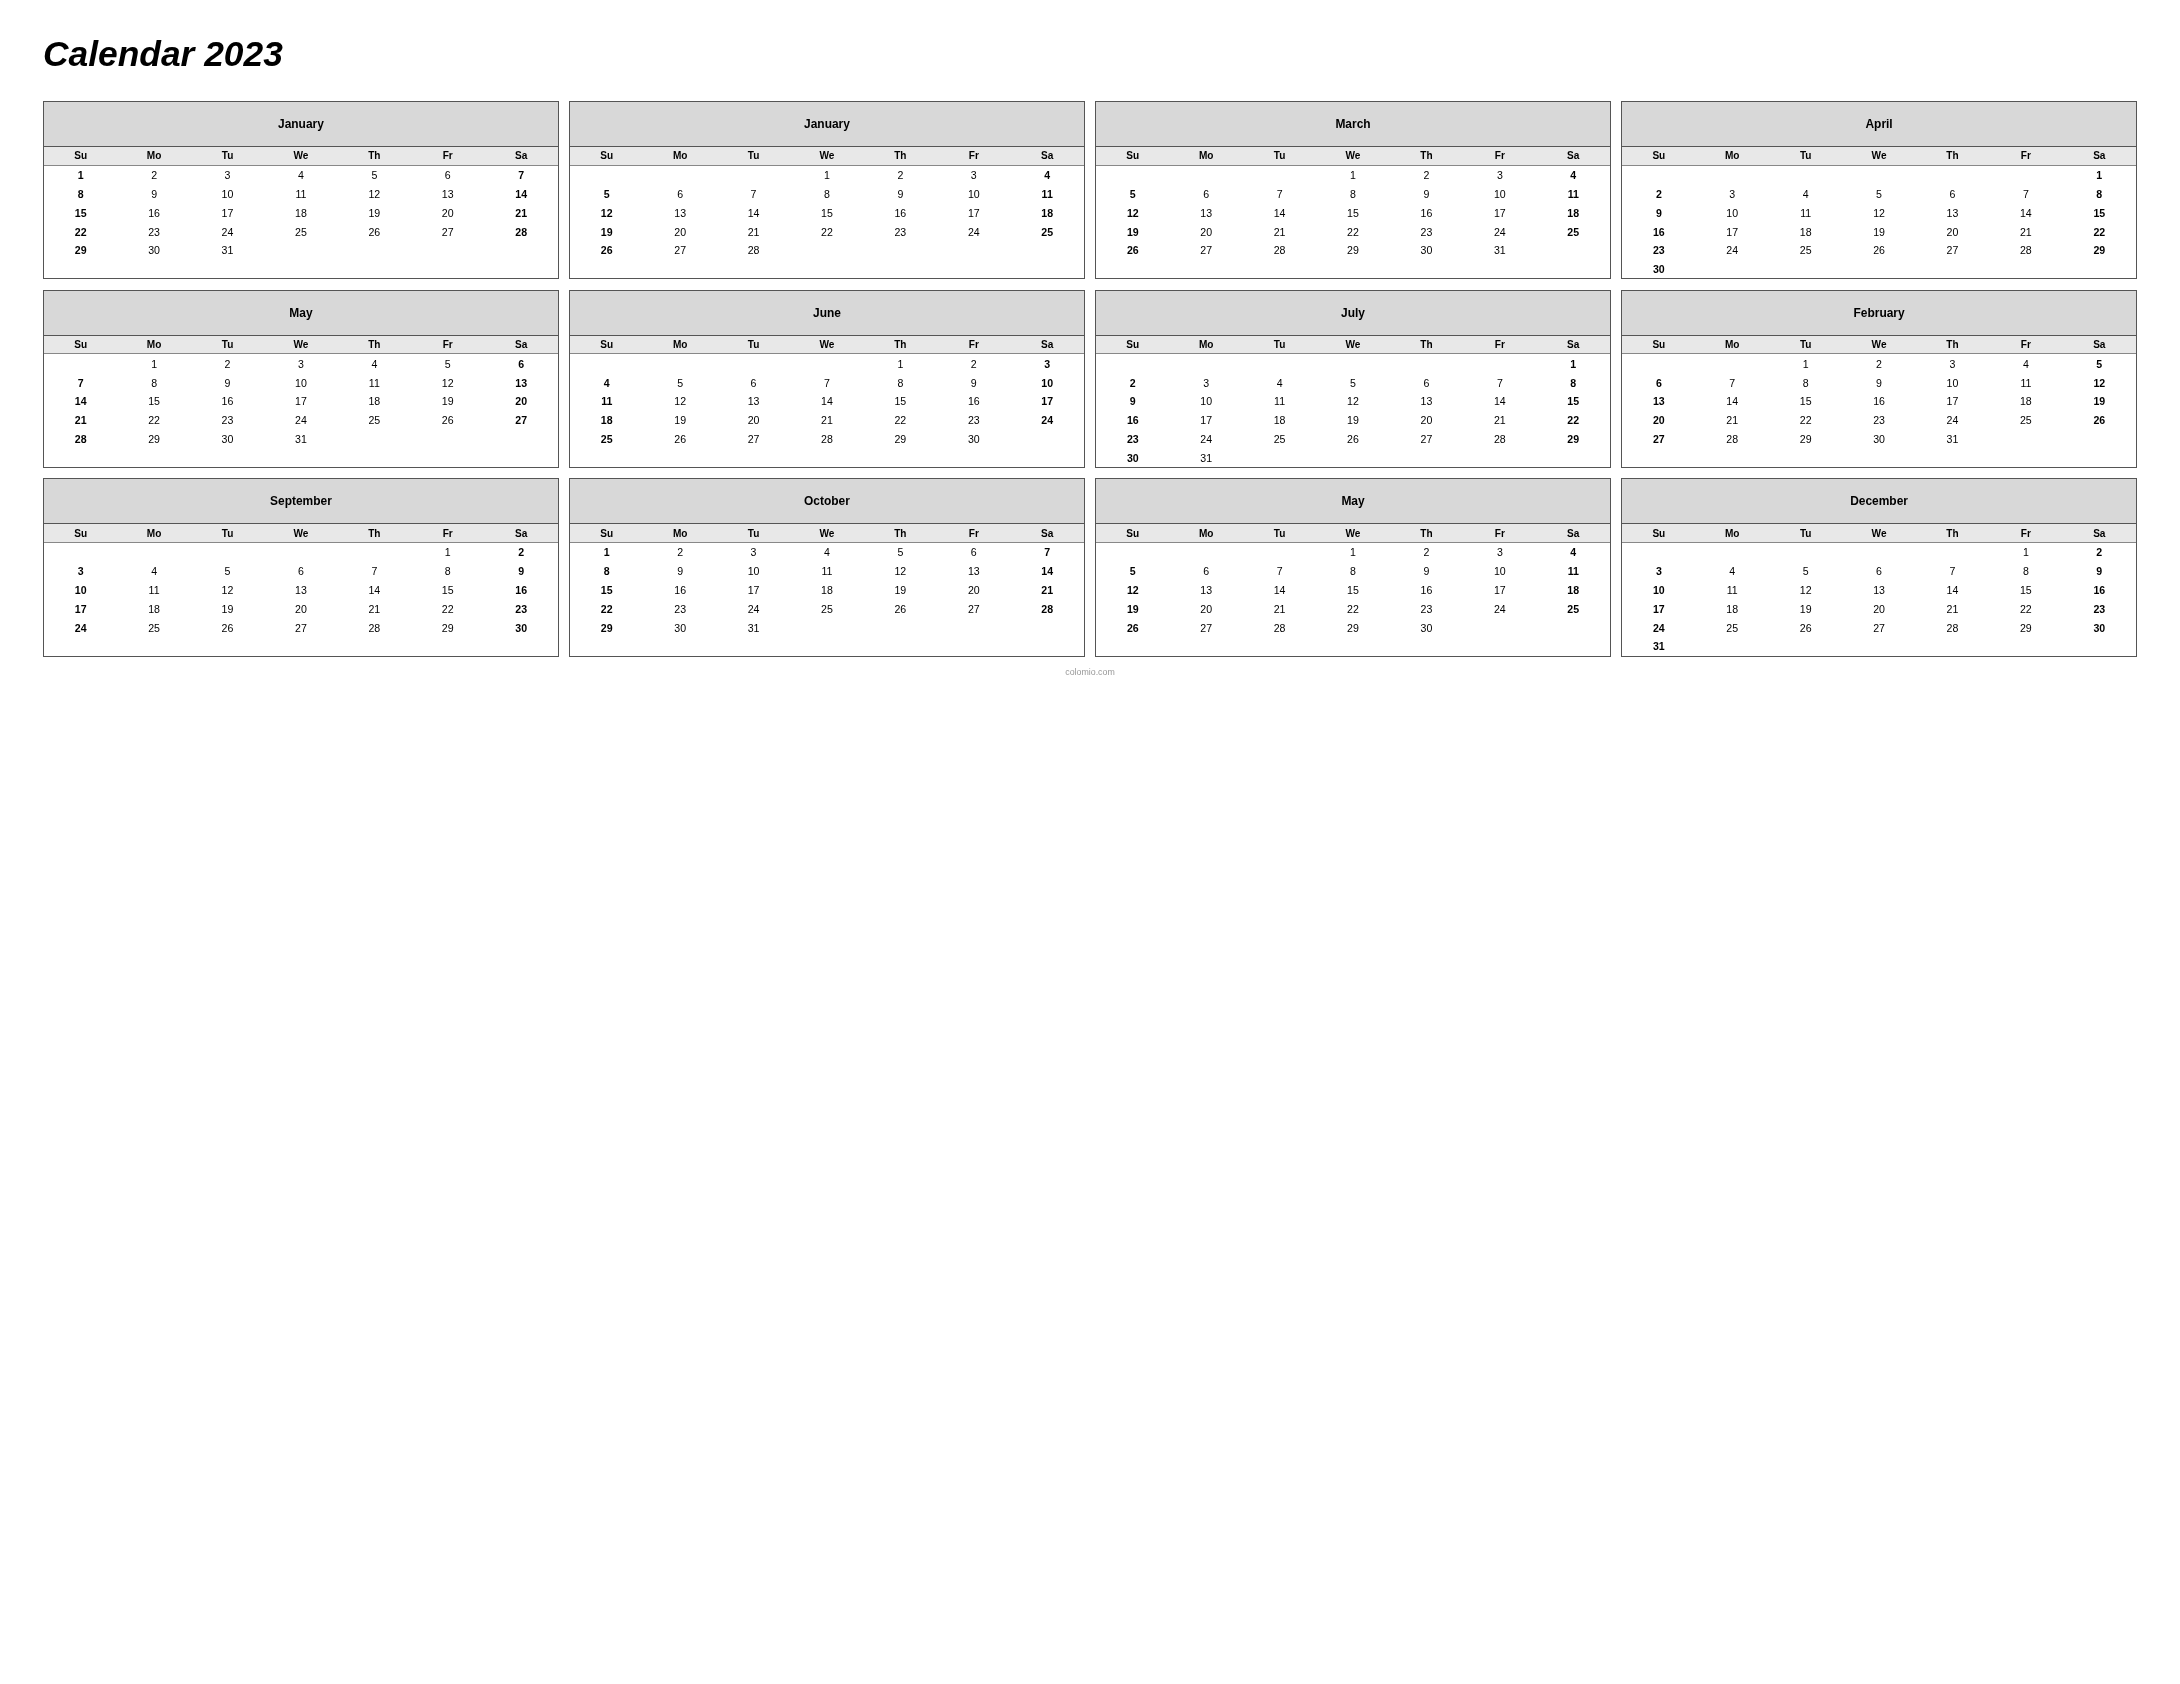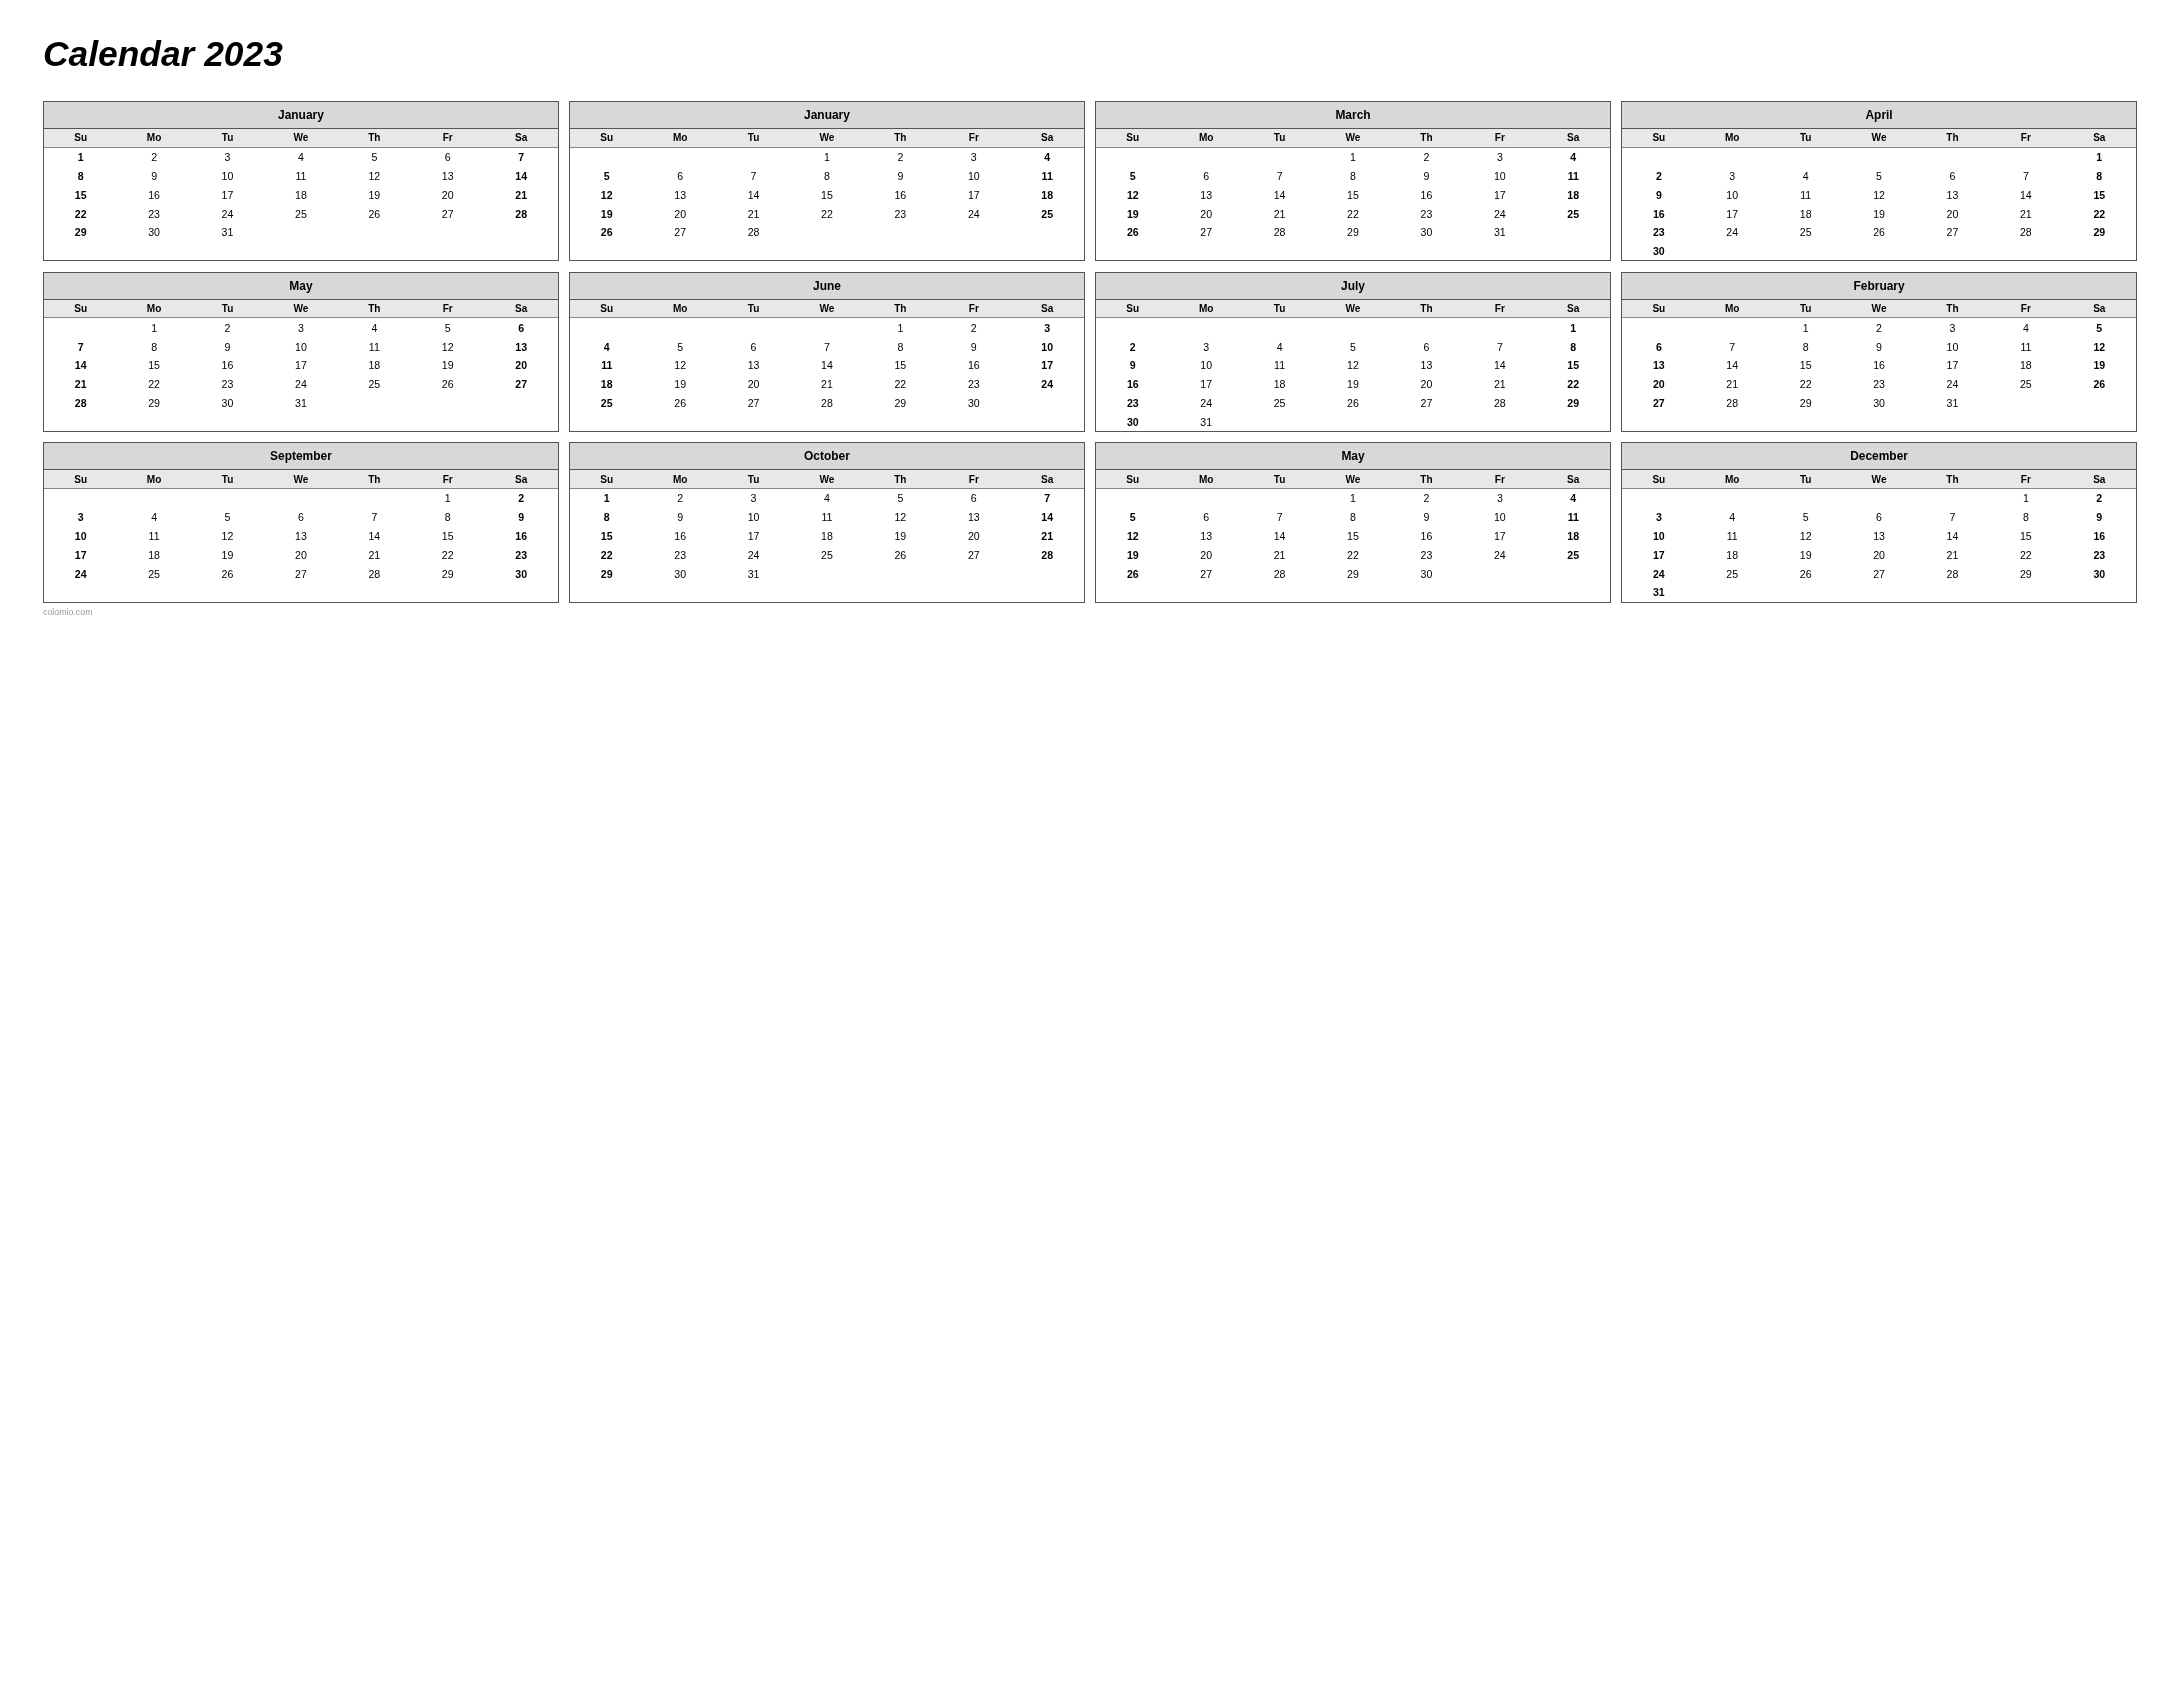--- a/index.html
+++ b/index.html
@@ -21,21 +21,21 @@
       gap: 10.2px;
     }
     .month-block {
       border: 1.3px solid #555;
     }
     .month-title {
       background: #d8d8d8;
       text-align: center;
       font-weight: bold;
       font-size: 0.88em;
-      padding: 6px 0;
+      padding: 15px 0;
       border-bottom: 1.3px solid #555;
     }
     .month-table {
       width: 100%;
       border-collapse: collapse;
       font-size: 0.78em;
     }
     .month-table th {
       background: #e8e8e8;
       text-align: center;
@@ -51,24 +51,24 @@
     }
     .month-table tr td:first-child,
     .month-table tr th:first-child {
       font-weight: bold;
     }
     .month-table tr td:last-child,
     .month-table tr th:last-child {
       font-weight: bold;
     }
     .footer {
-      text-align: left;
+      text-align: center;
       font-size: 0.65em;
       color: #999;
-      margin-top: 4px;
+      margin-top: 10px;
     }
   </style>
 </head>
 <body>
 
 <h1>Calendar 2023</h1>
 
 <div class="calendar-grid">
 <div class="month-block">
       <div class="month-title">January</div>

